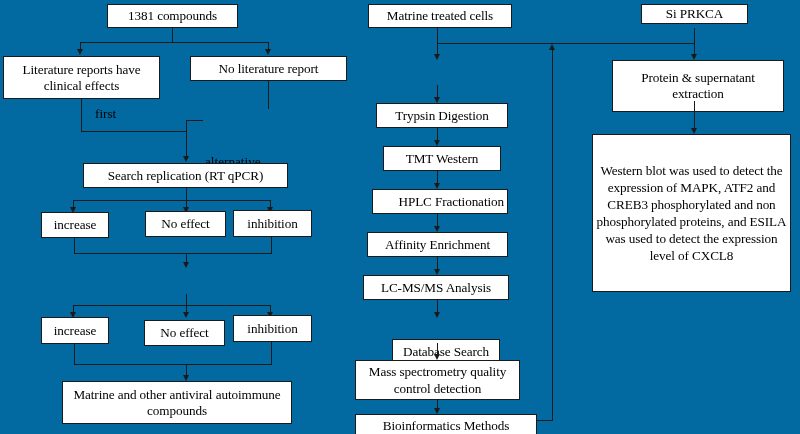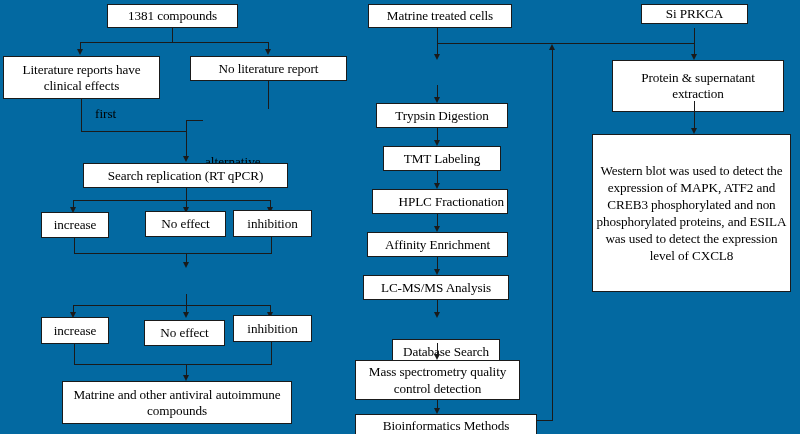--- a/index.html
+++ b/index.html
@@ -169,21 +169,21 @@
   <div class="ln v" style="left:437px;top:85px;height:13px;"></div>
   <div class="ar-d" style="left:434px;top:97px;"></div>
 
   <div class="node" style="left:376px;top:103px;width:132px;height:25px;">
     <span>Trypsin Digestion</span>
   </div>
   <div class="ln v" style="left:437px;top:128px;height:13px;"></div>
   <div class="ar-d" style="left:434px;top:140px;"></div>
 
   <div class="node" style="left:383px;top:146px;width:118px;height:25px;">
-    <span>TMT Labeling</span>
+    <span>TMT Western</span>
   </div>
   <div class="ln v" style="left:437px;top:171px;height:13px;"></div>
   <div class="ar-d" style="left:434px;top:183px;"></div>
 
   <div class="node" style="left:372px;top:189px;width:136px;height:25px;text-align:right;">
     <span>HPLC Fractionation</span>
   </div>
   <div class="ln v" style="left:437px;top:214px;height:13px;"></div>
   <div class="ar-d" style="left:434px;top:226px;"></div>
 

